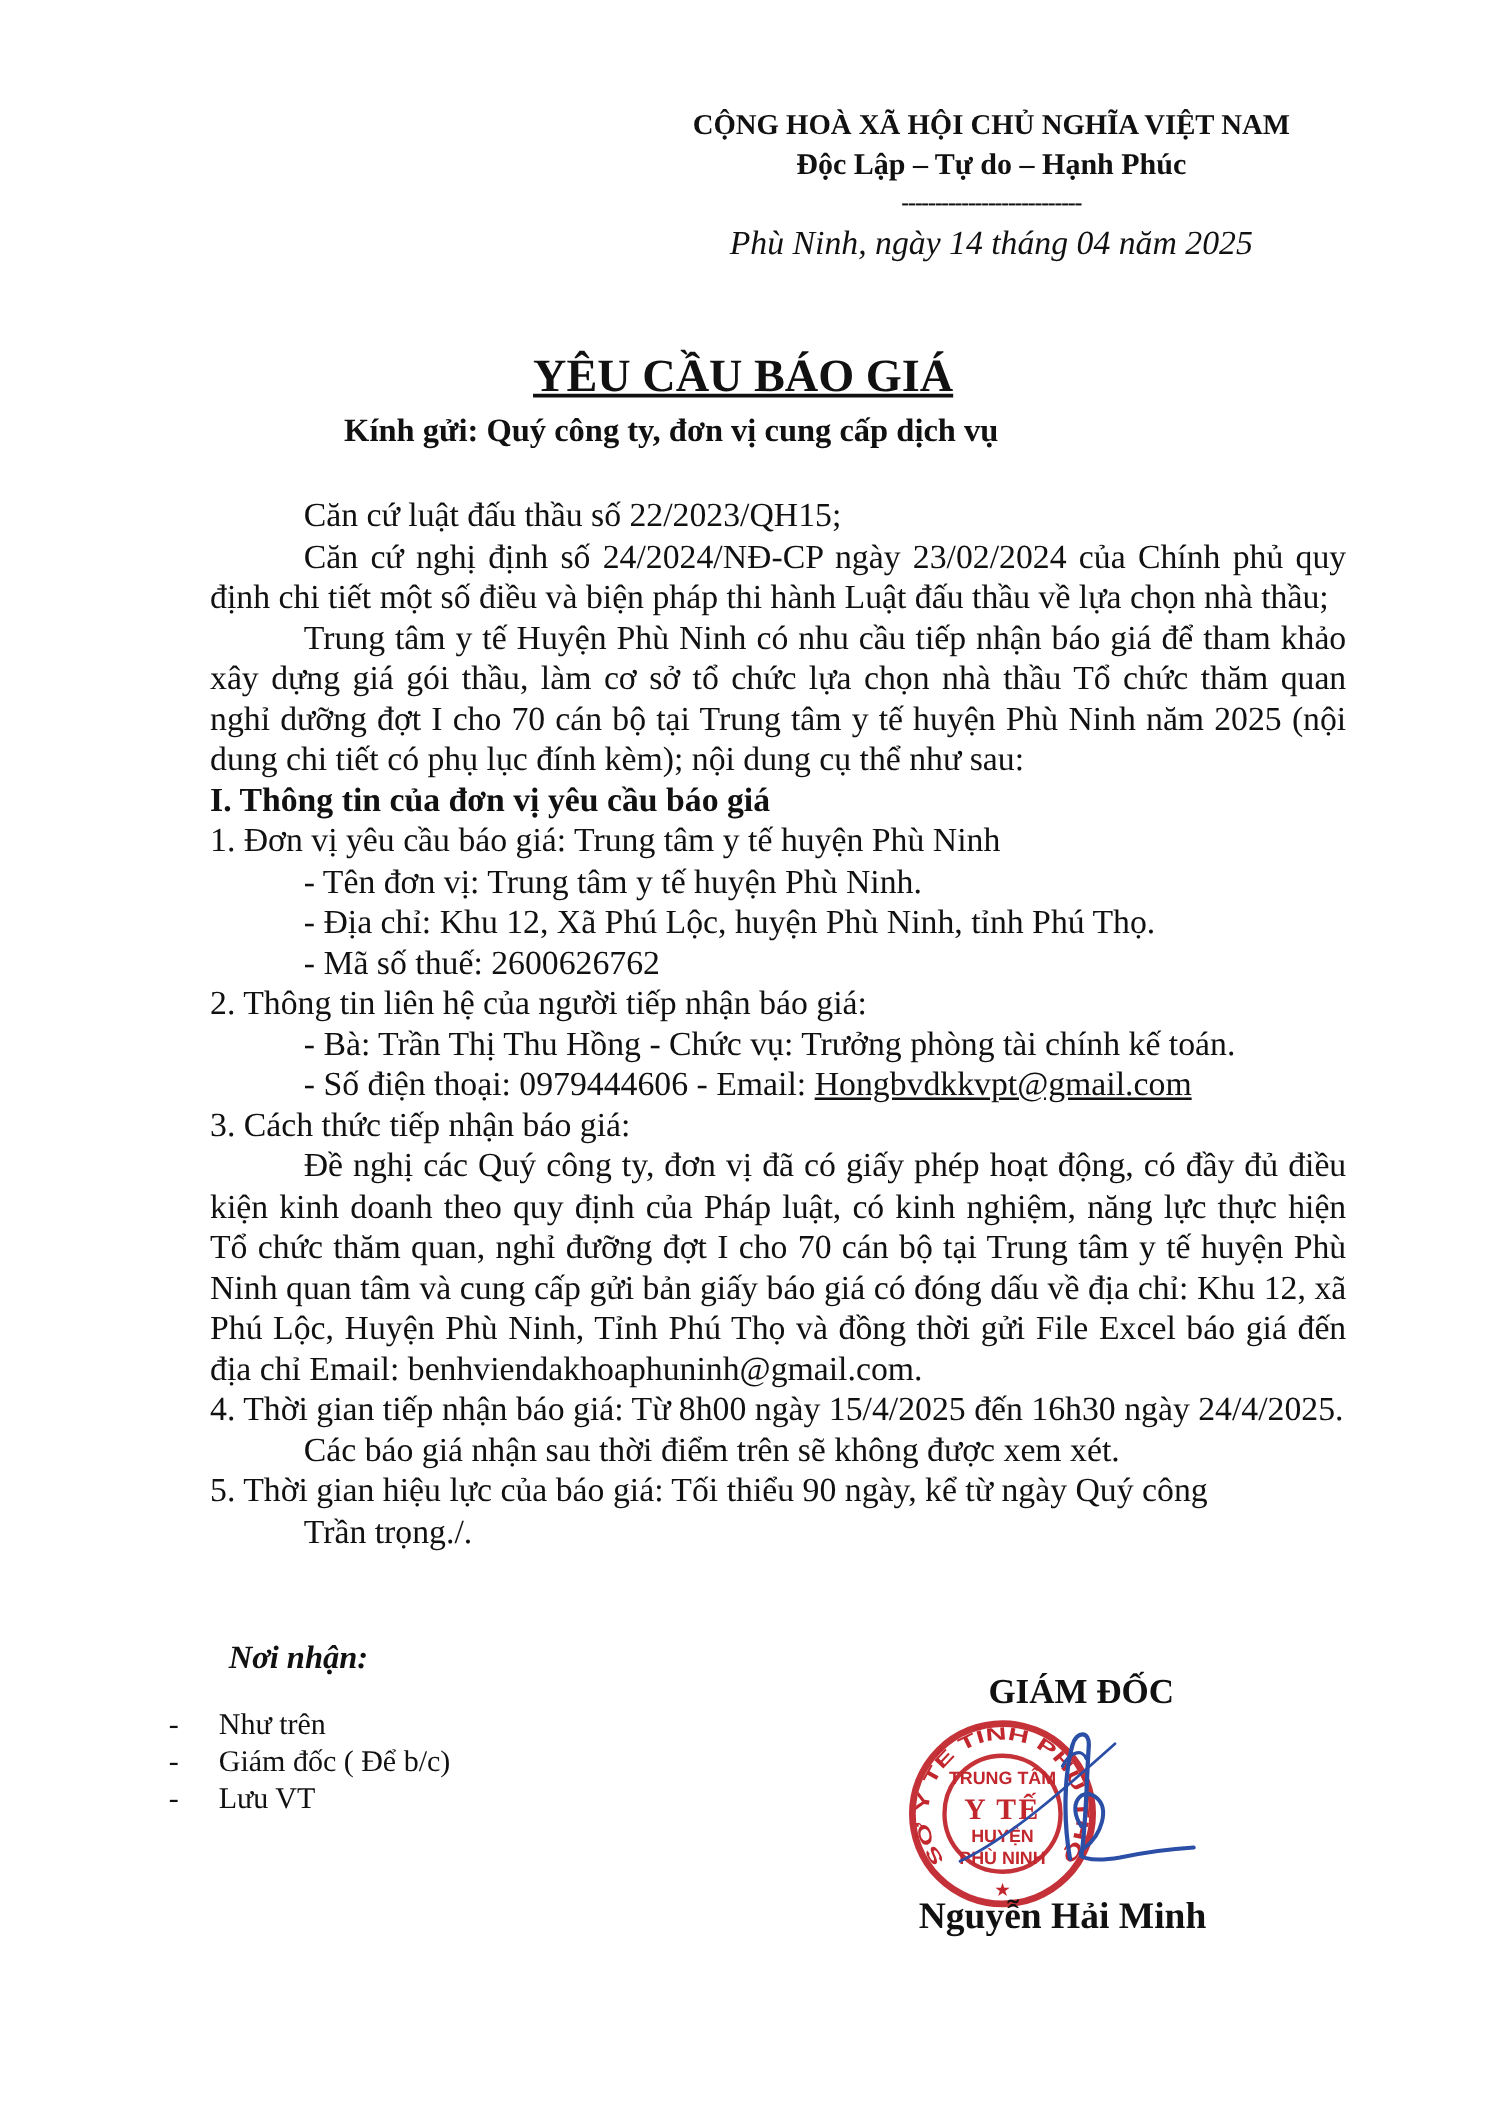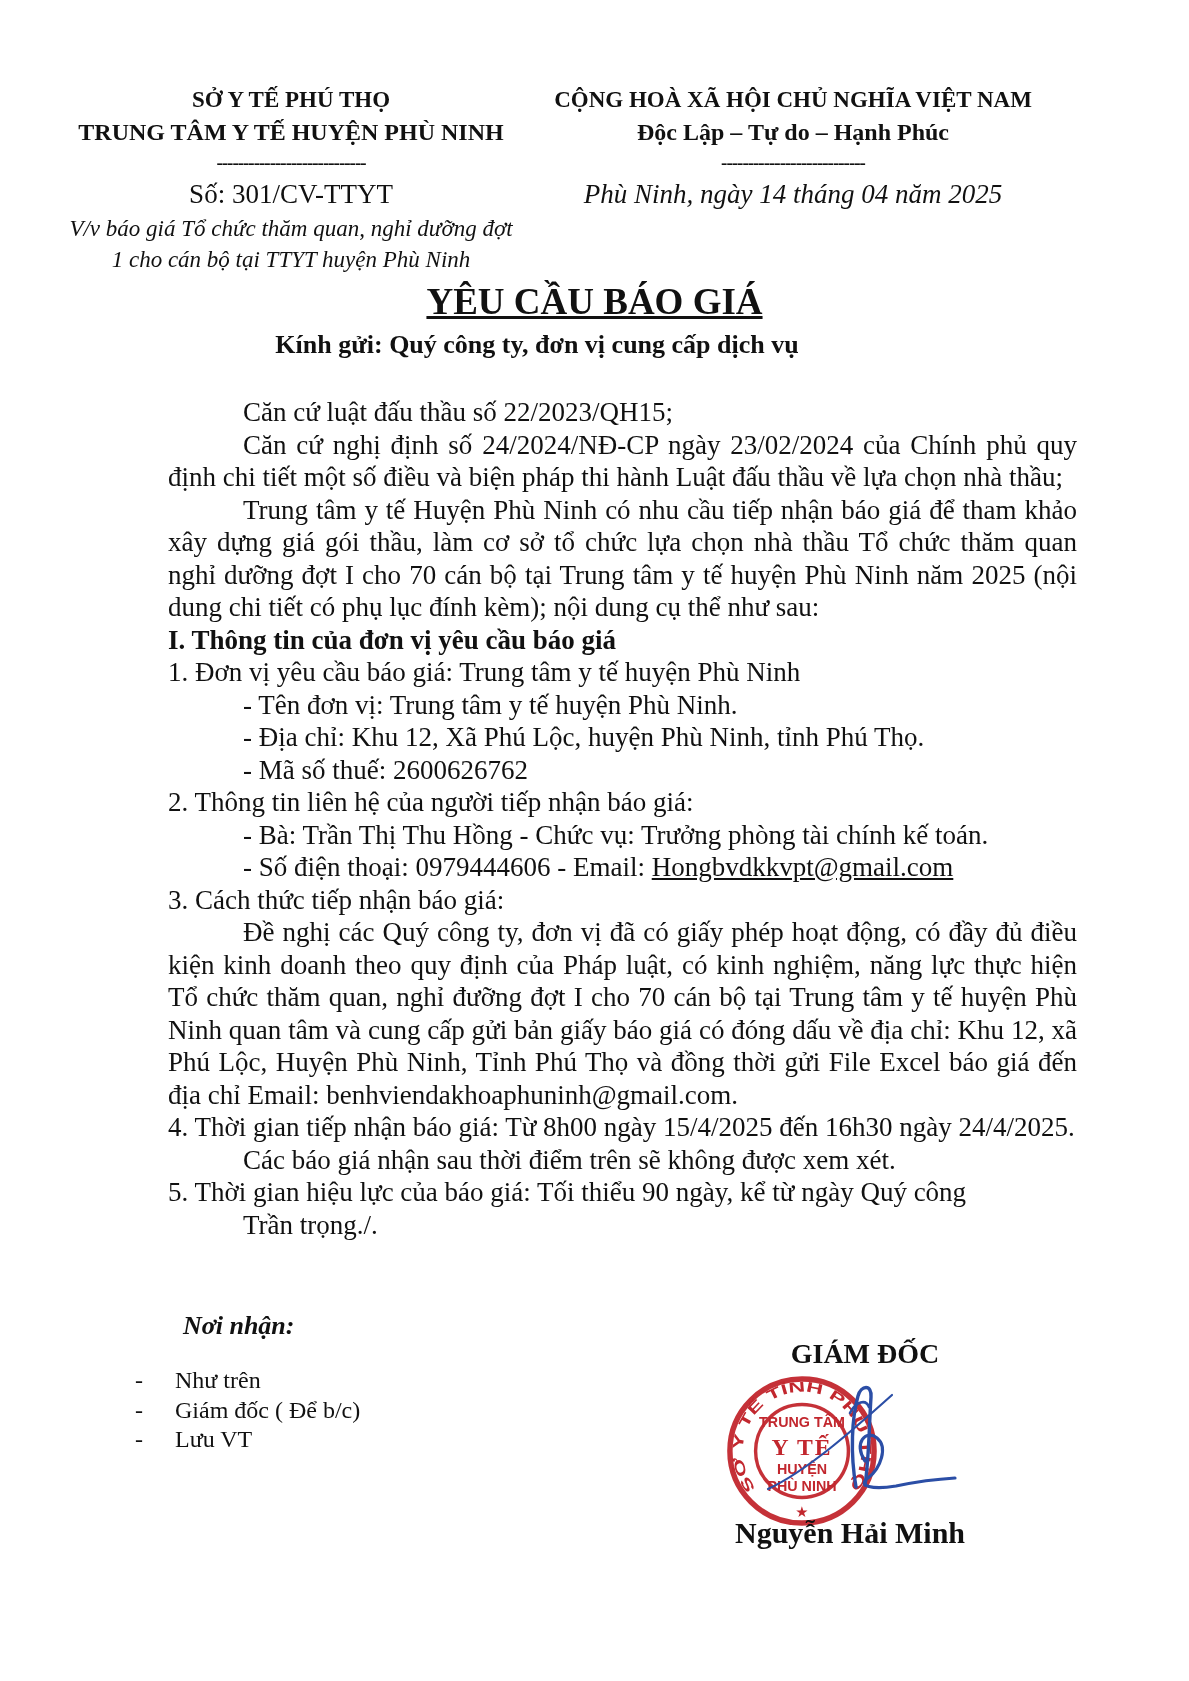--- a/index.html
+++ b/index.html
@@ -42,28 +42,20 @@
   .signer-name{position:absolute;left:700px;top:1515px;width:300px;text-align:center;
                font-weight:bold;font-size:30px;line-height:36px;}
   .stamp{position:absolute;left:723px;top:1372px;width:158px;height:158px;}
   .signature{position:absolute;left:762px;top:1383px;width:200px;height:122px;}
 </style>
 </head>
 <body>
 
 <div class="page">
 
-  <div class="hdr-left">
-    <div class="hdr-bold-sm">SỞ Y TẾ PHÚ THỌ</div>
-    <div class="hdr-bold-md">TRUNG TÂM Y TẾ HUYỆN PHÙ NINH</div>
-    <div class="hdr-sep">----------------------------</div>
-    <div class="doc-number">Số: 301/CV-TTYT</div>
-    <div class="doc-subject">V/v báo giá Tổ chức thăm quan, nghỉ dưỡng đợt</div>
-    <div class="doc-subject" style="margin-top:0;">1 cho cán bộ tại TTYT huyện Phù Ninh</div>
-  </div>
 
   <div class="hdr-right">
     <div class="hdr-bold-sm">CỘNG HOÀ XÃ HỘI CHỦ NGHĨA VIỆT NAM</div>
     <div class="hdr-bold-md">Độc Lập – Tự do – Hạnh Phúc</div>
     <div class="hdr-sep">---------------------------</div>
     <div class="date-line">Phù Ninh, ngày 14 tháng 04 năm 2025</div>
   </div>
 
   <div class="title">YÊU CẦU BÁO GIÁ</div>
   <div class="subtitle">Kính gửi: Quý công ty, đơn vị cung cấp dịch vụ</div>

